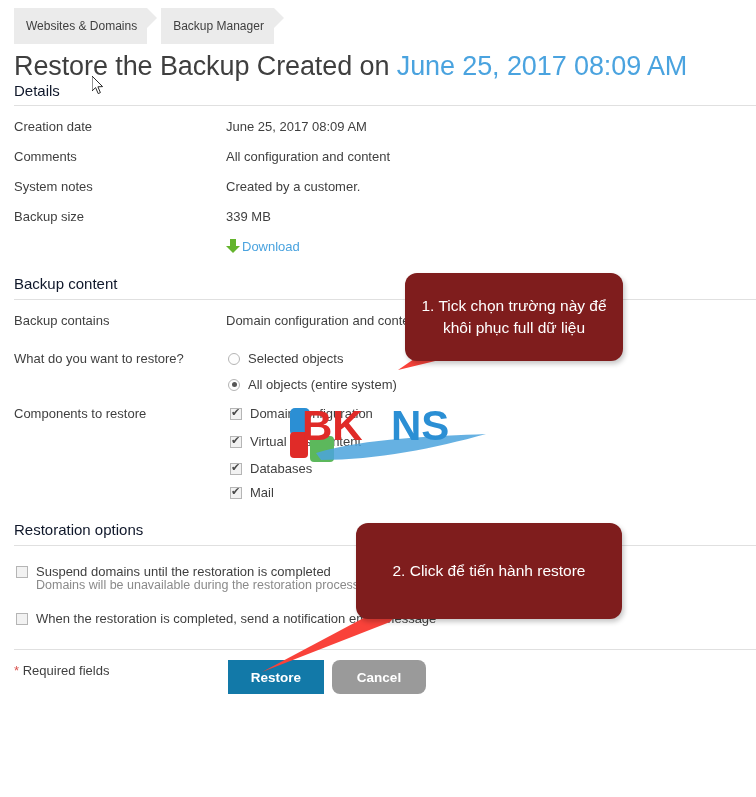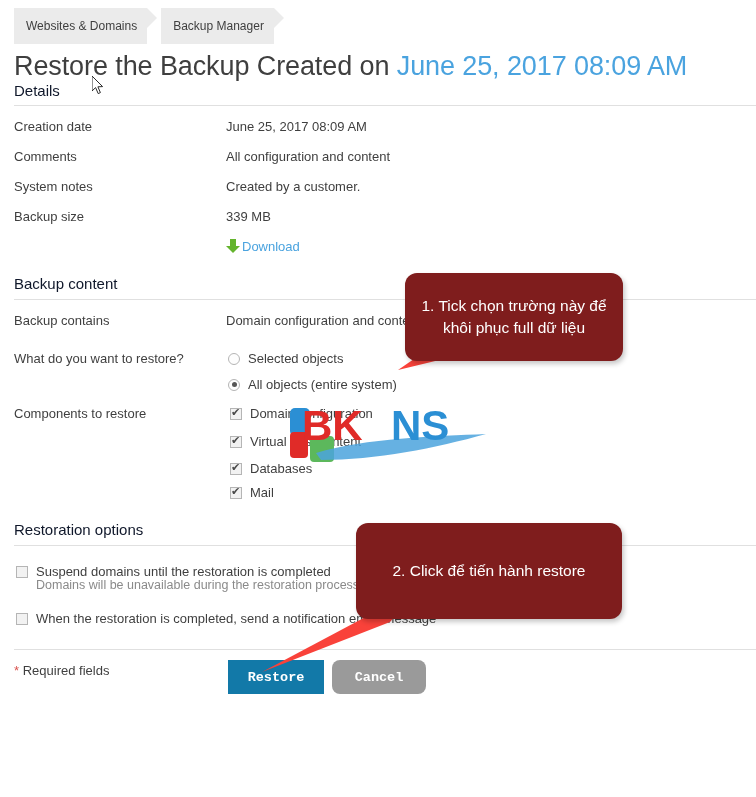--- a/index.html
+++ b/index.html
@@ -226,21 +226,21 @@
   .required .star {
     color: #d9534f;
   }
   .btn {
     position: absolute;
     height: 34px;
     border: none;
     color: #ffffff;
     font-size: 13.5px;
     font-weight: bold;
-    font-family: Liberation Mono, monospace;
+    font-family: Liberation Sans, sans-serif;
     cursor: pointer;
     padding: 0 18px;
   }
   .btn-primary {
     background: #1279a8;
     left: 228px;
     top: 660px;
     width: 96px;
   }
   .btn-secondary {

